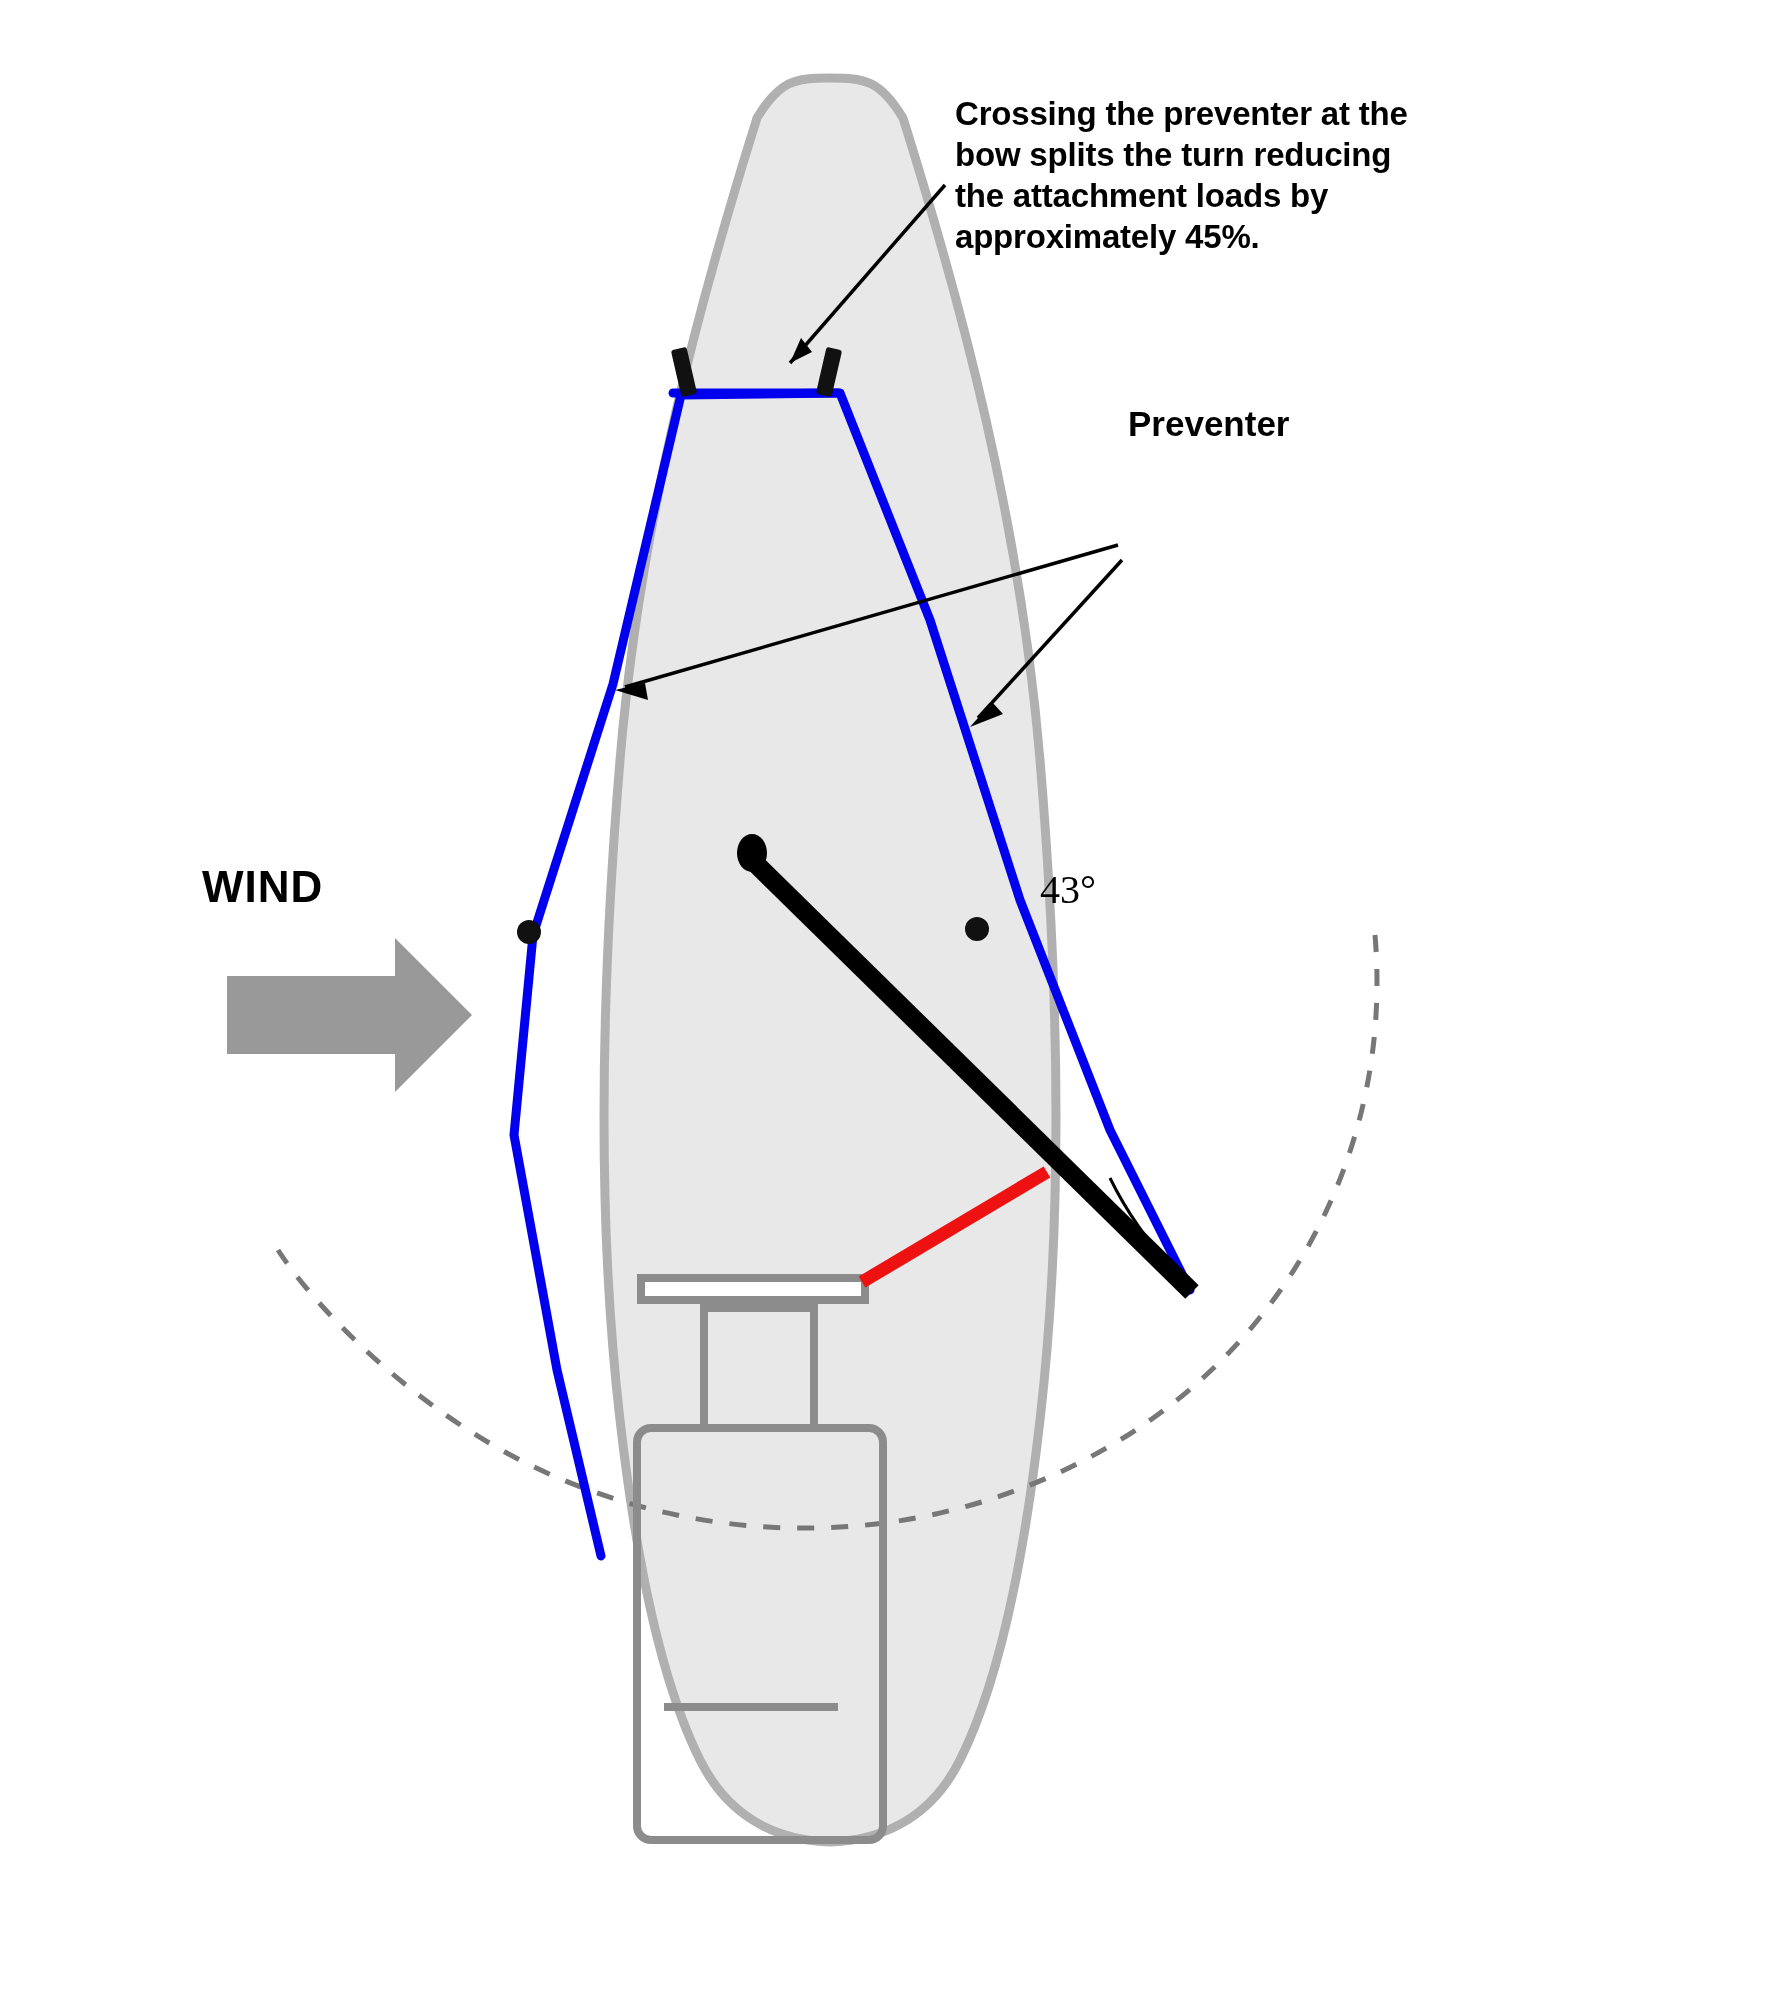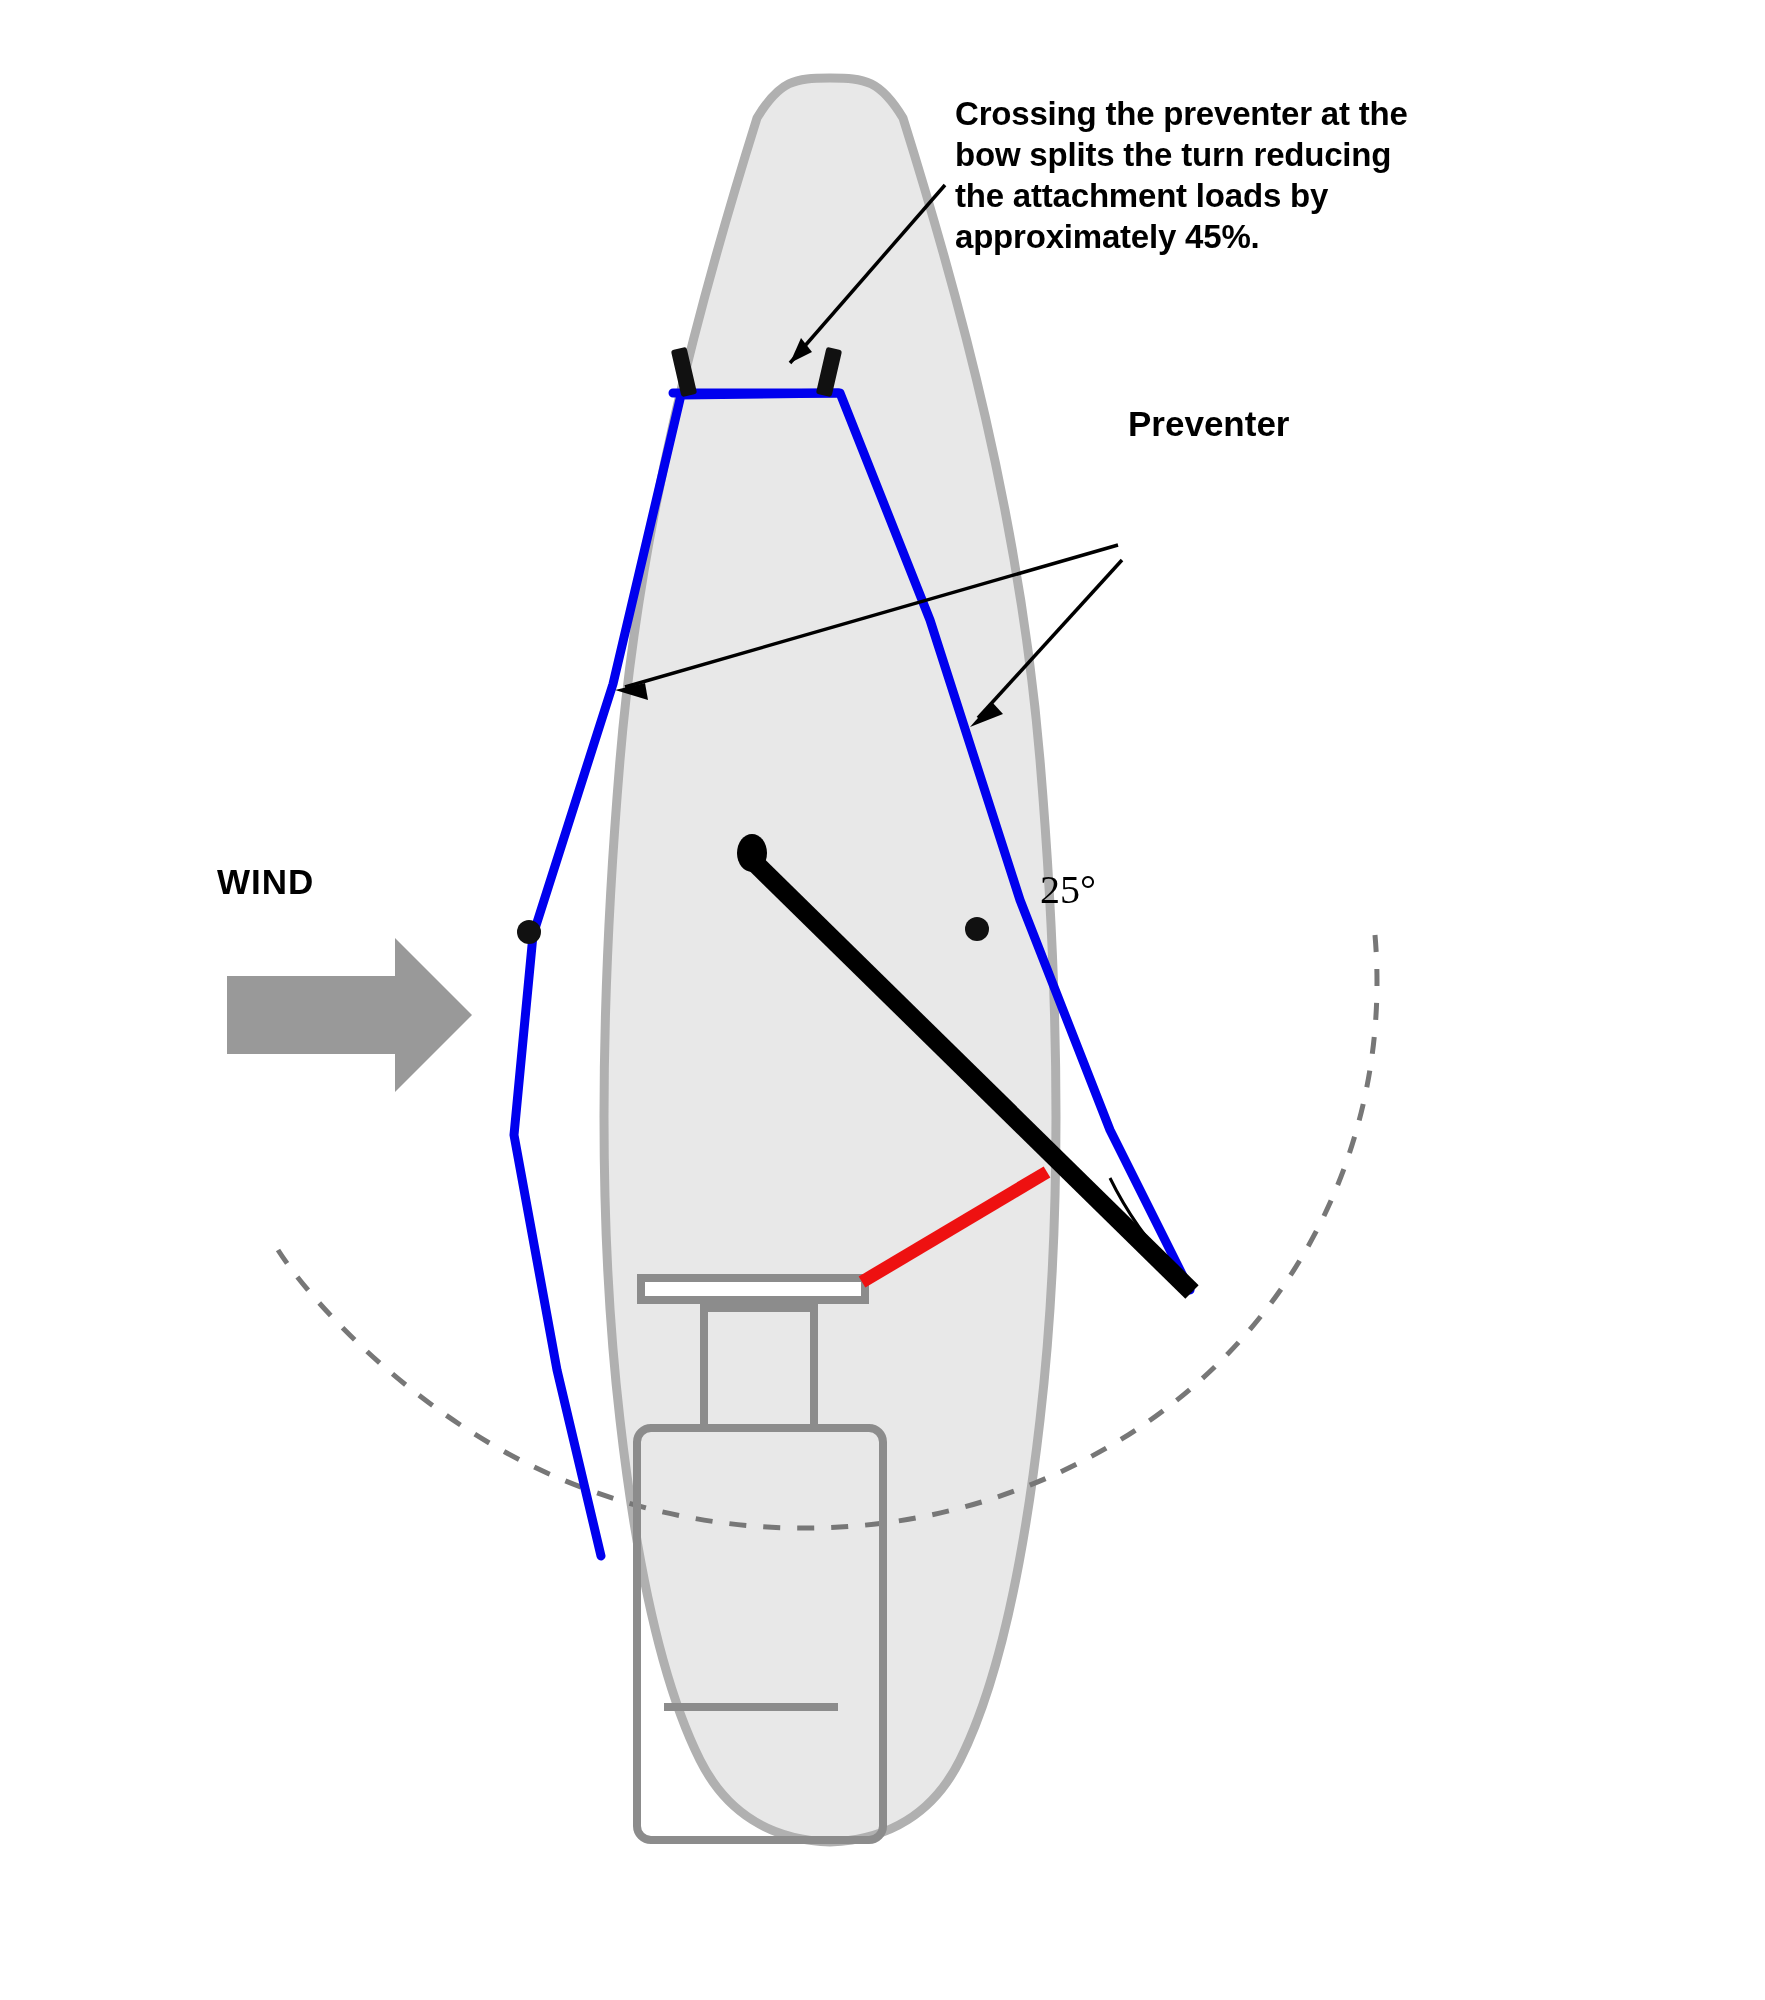--- a/index.html
+++ b/index.html
@@ -4,21 +4,21 @@
 <style>
   html,body{margin:0;padding:0;background:#ffffff;}
   body{width:1765px;height:2000px;position:relative;overflow:hidden;
        font-family:"Liberation Sans",sans-serif;}
   #stage{position:absolute;left:0;top:0;width:1765px;height:2000px;}
   svg#diagram{position:absolute;left:0;top:0;width:1765px;height:2000px;display:block;}
   .anno-text{position:absolute;font-family:"Liberation Sans",sans-serif;
              font-weight:bold;color:#000;white-space:pre;}
   #callout-note{left:955px;top:93px;font-size:33px;line-height:41px;letter-spacing:-0.2px;}
   #preventer-label{left:1128px;top:404px;font-size:35px;}
-  #wind-label{left:217px;top:862px;font-size:35px;letter-spacing:1px;}
+  #wind-label{left:202px;top:862px;font-size:44px;letter-spacing:1px;}
   #angle-label{left:1040px;top:866px;font-size:40px;font-weight:normal;
                font-family:"Liberation Serif",serif;}
 </style>
 </head>
 <body>
 
 <div id="stage">
 
   <svg id="diagram" viewBox="0 0 1765 2000">
 
@@ -108,15 +108,15 @@
 
   <div class="anno-text" id="callout-note">Crossing the preventer at the
 bow splits the turn reducing
 the attachment loads by
 approximately 45%.</div>
 
   <div class="anno-text" id="preventer-label">Preventer</div>
 
   <div class="anno-text" id="wind-label">WIND</div>
 
-  <div class="anno-text" id="angle-label">25°</div>
+  <div class="anno-text" id="angle-label">43°</div>
 
 </div>
 
 </body></html>

